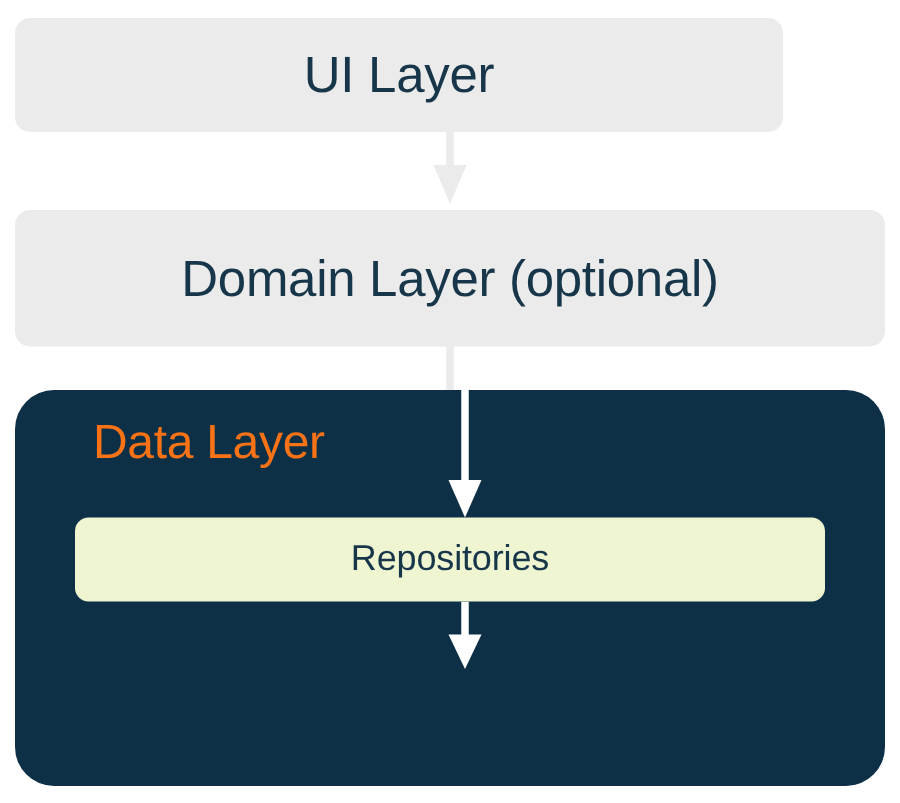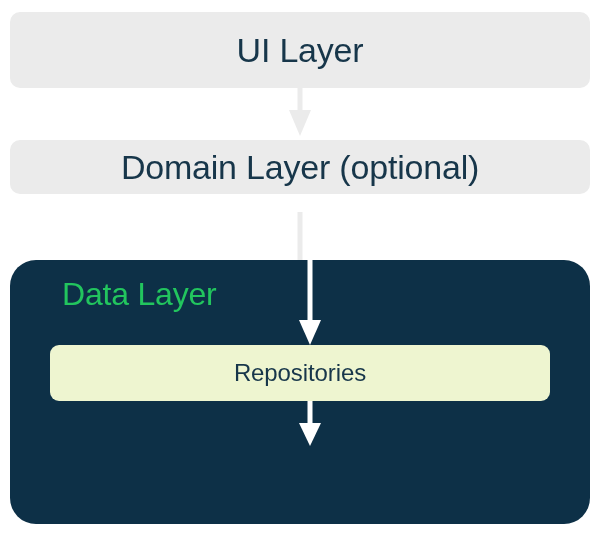--- a/index.html
+++ b/index.html
@@ -35,31 +35,31 @@
     line-height: 1;
     letter-spacing: -0.2px;
     color: #17364a;
     white-space: nowrap;
   }
 
   
   #ui-layer {
     left: 10px;
     top: 12px;
-    width: 580px;
+    width: 512px;
     height: 76px;
     background: #ebebeb;
   }
 
   
   #domain-layer {
     left: 10px;
     top: 140px;
     width: 580px;
-    height: 54px;
+    height: 91px;
     background: #ebebeb;
     z-index: 3;
   }
 
   
   #data-layer {
     position: absolute;
     left: 10px;
     top: 260px;
     width: 580px;
@@ -70,21 +70,21 @@
     z-index: 2;
   }
 
   #data-layer-title {
     position: absolute;
     left: 52px;
     top: 18px;
     font-size: 32px;
     line-height: 1;
     letter-spacing: -0.2px;
-    color: #22c55e;
+    color: #f97316;
     white-space: nowrap;
   }
 
   .inner-box {
     position: absolute;
     left: 40px;
     width: 500px;
     height: 56px;
     box-sizing: border-box;
     display: flex;

